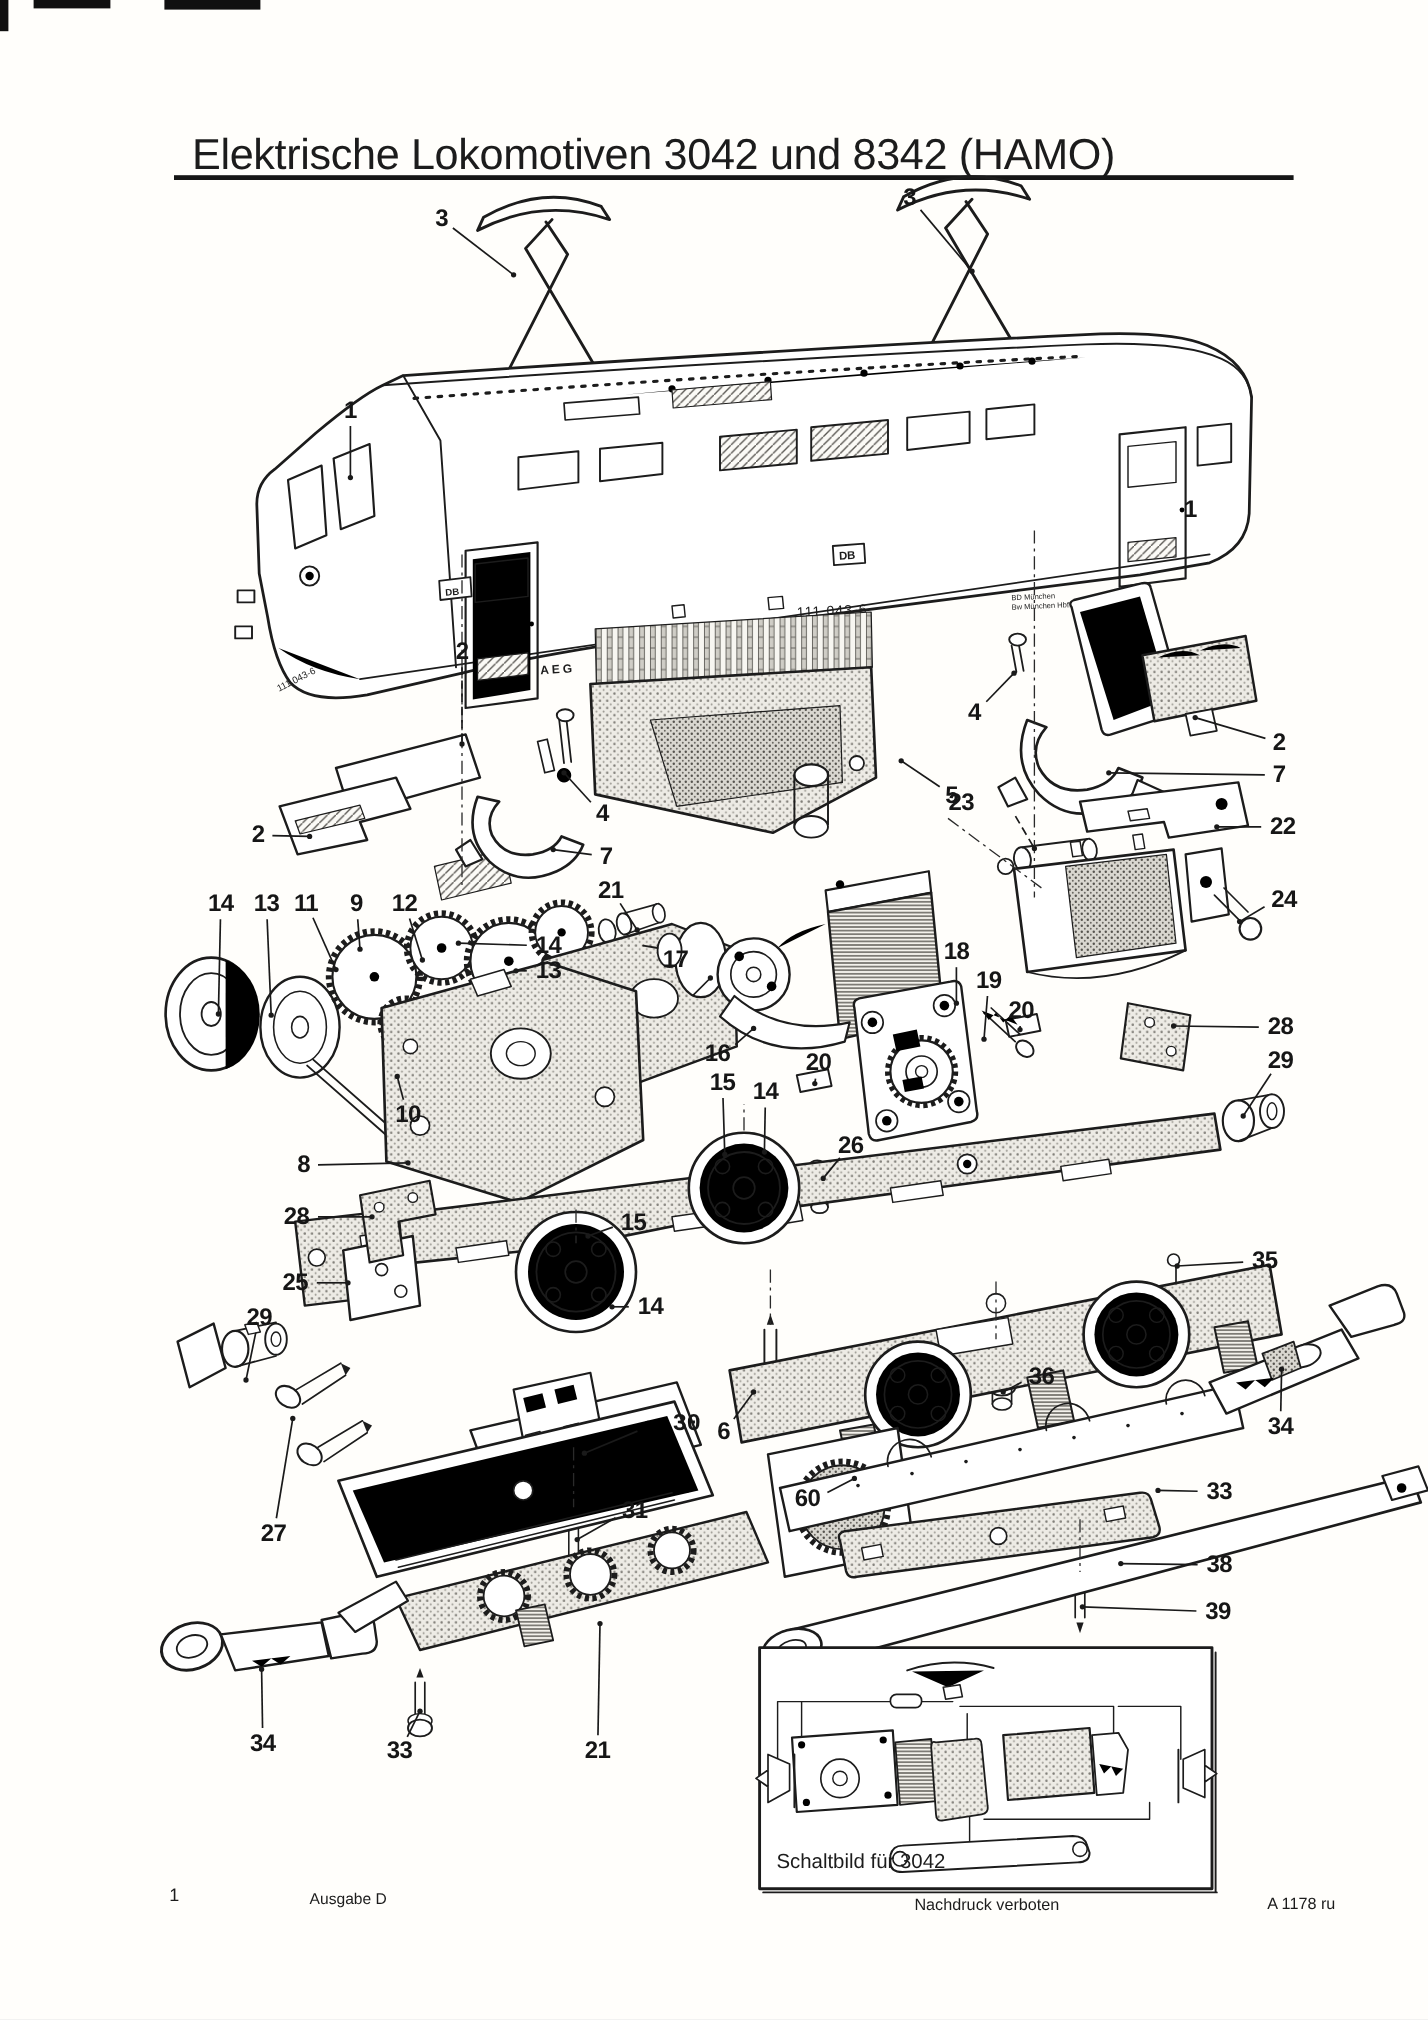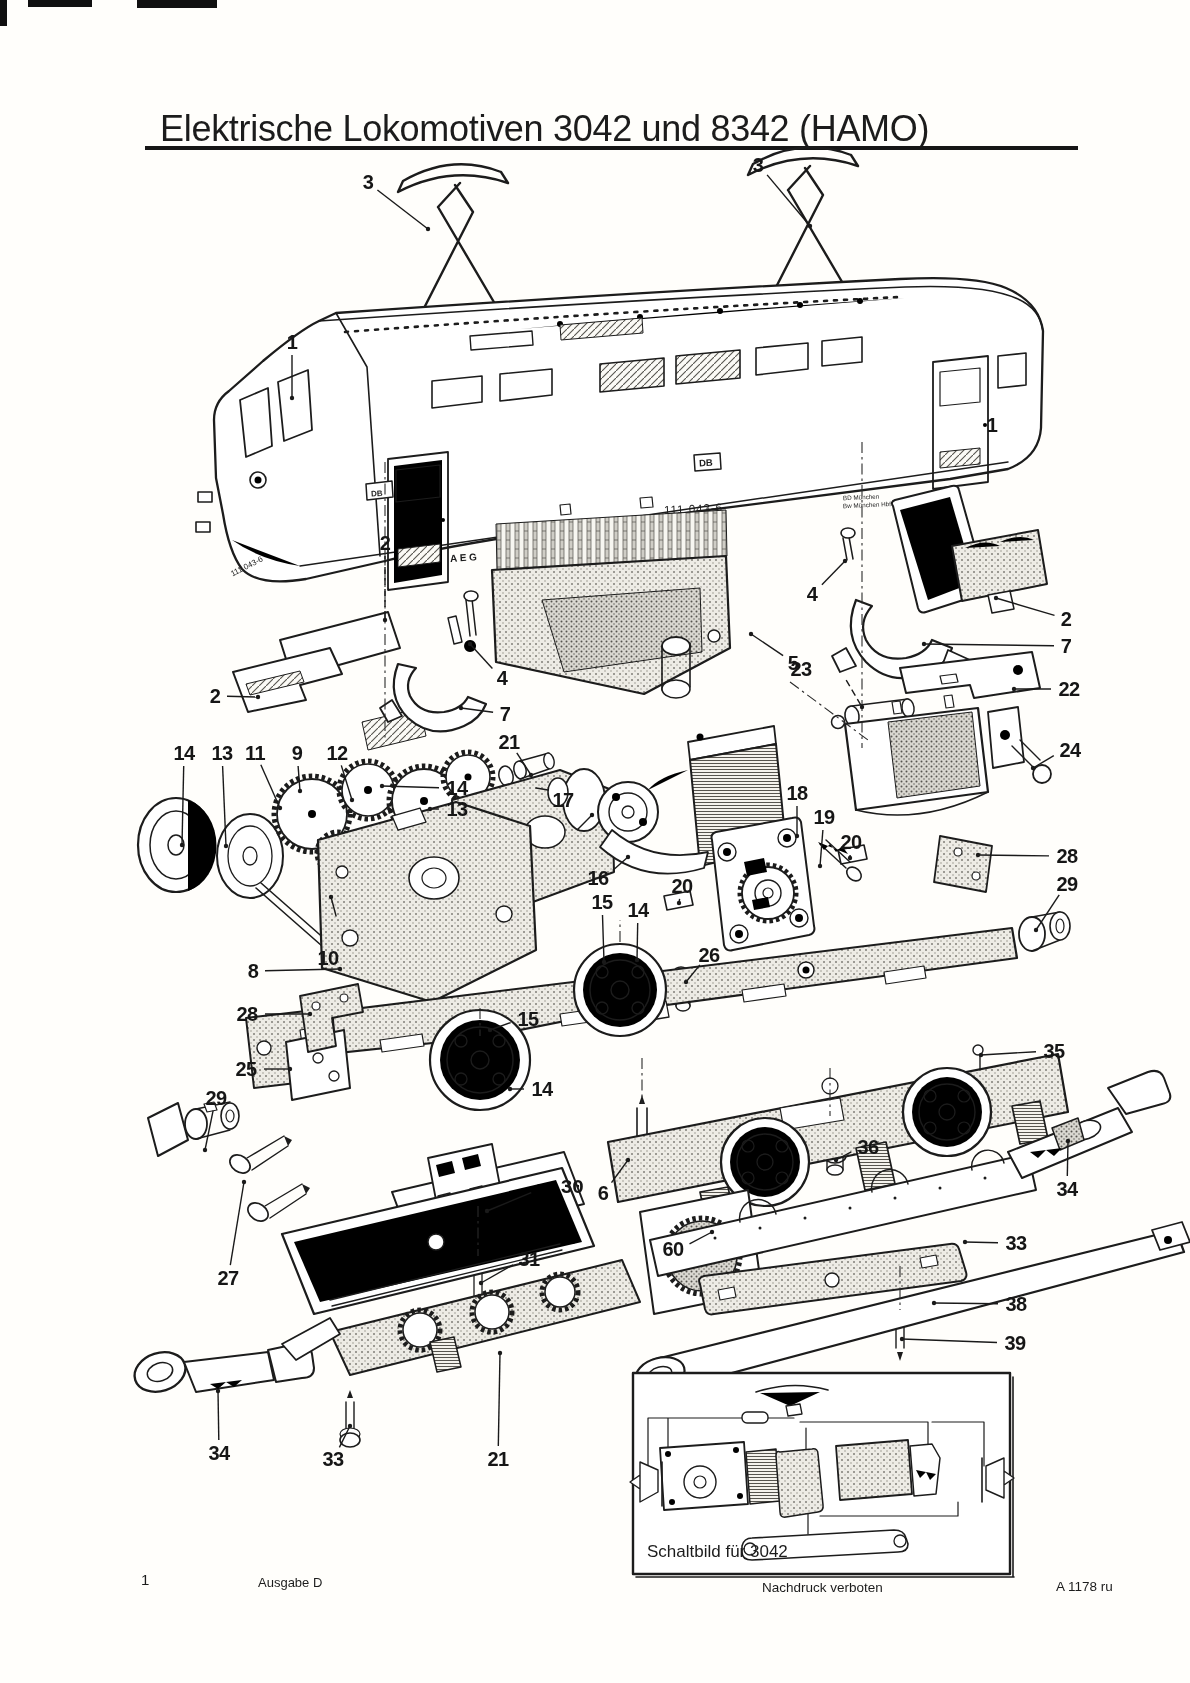--- a/index.html
+++ b/index.html
@@ -666,21 +666,21 @@
       <div class="callout" style="left: 797px; top: 793px;">18</div>
       <div class="callout" style="left: 824px; top: 817px;">19</div>
       <div class="callout" style="left: 563px; top: 800px;">17</div>
       <div class="callout" style="left: 851px; top: 842px;">20</div>
       <div class="callout" style="left: 1067px; top: 856px;">28</div>
       <div class="callout" style="left: 598px; top: 878px;">16</div>
       <div class="callout" style="left: 682px; top: 886px;">20</div>
       <div class="callout" style="left: 1067px; top: 884px;">29</div>
       <div class="callout" style="left: 602px; top: 902px;">15</div>
       <div class="callout" style="left: 638px; top: 910px;">14</div>
-      <div class="callout" style="left: 328px; top: 929px; margin-top: 29px;">10</div>
+      <div class="callout" style="left: 340px; top: 929px;">10</div>
       <div class="callout" style="left: 709px; top: 955px;">26</div>
       <div class="callout" style="left: 253px; top: 971px;">8</div>
       <div class="callout" style="left: 247px; top: 1014px;">28</div>
       <div class="callout" style="left: 528px; top: 1019px;">15</div>
       <div class="callout" style="left: 246px; top: 1069px;">25</div>
       <div class="callout" style="left: 1054px; top: 1051px;">35</div>
       <div class="callout" style="left: 542px; top: 1089px;">14</div>
       <div class="callout" style="left: 216px; top: 1098px;">29</div>
       <div class="callout" style="left: 868px; top: 1147px;">36</div>
       <div class="callout" style="left: 572px; top: 1188px; font-family: Liberation Mono, monospace;">30</div>

